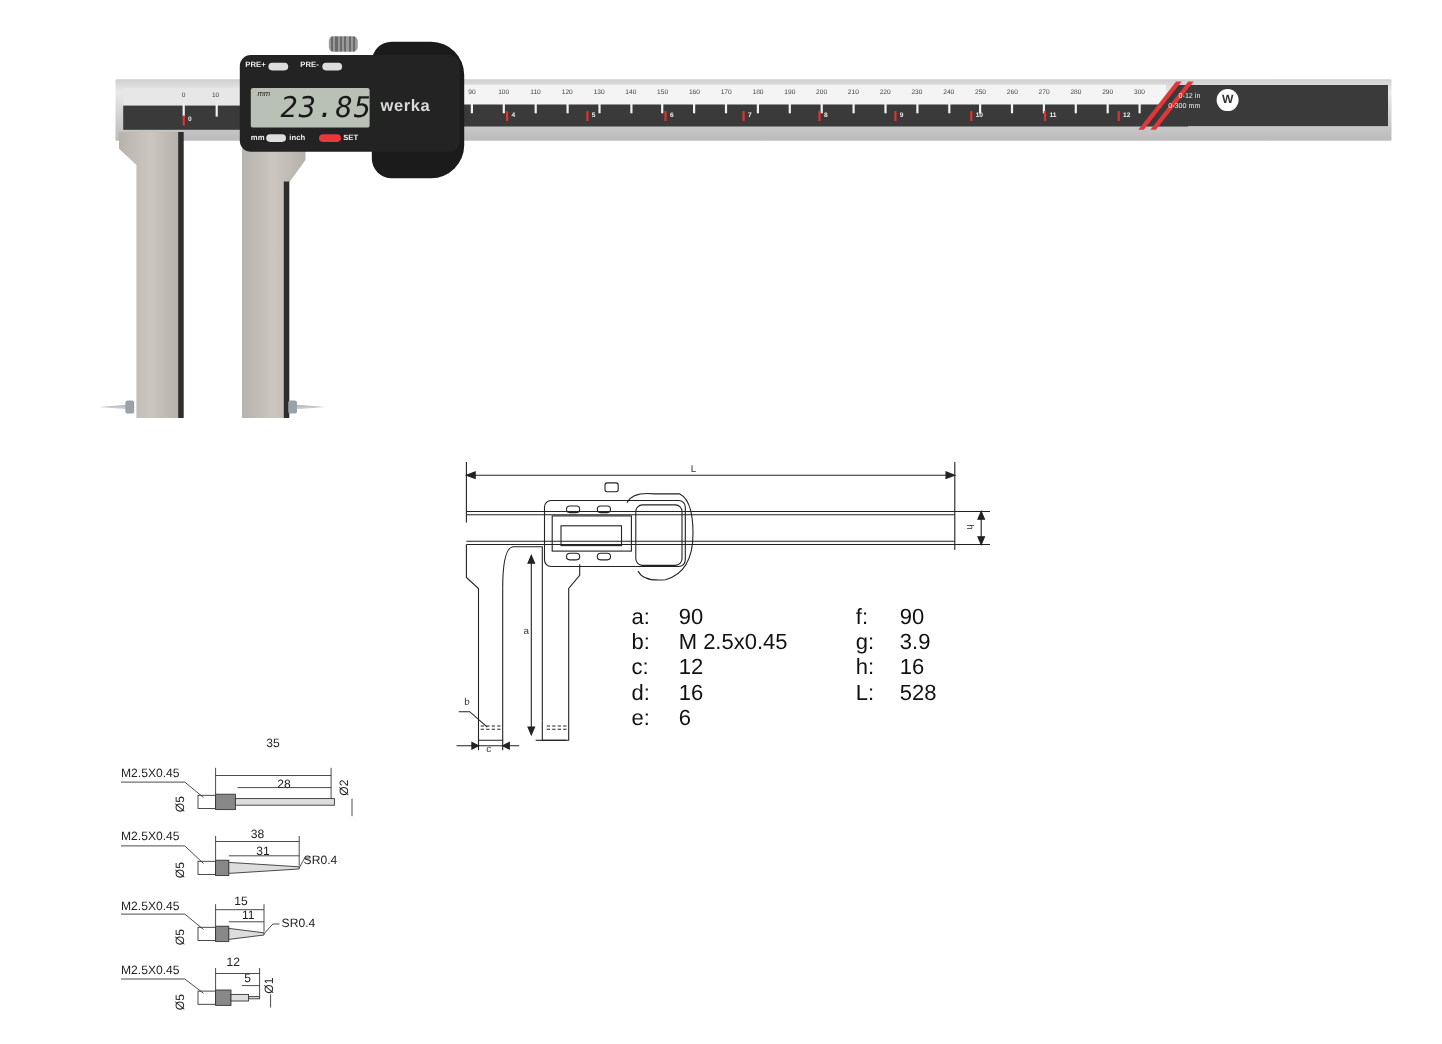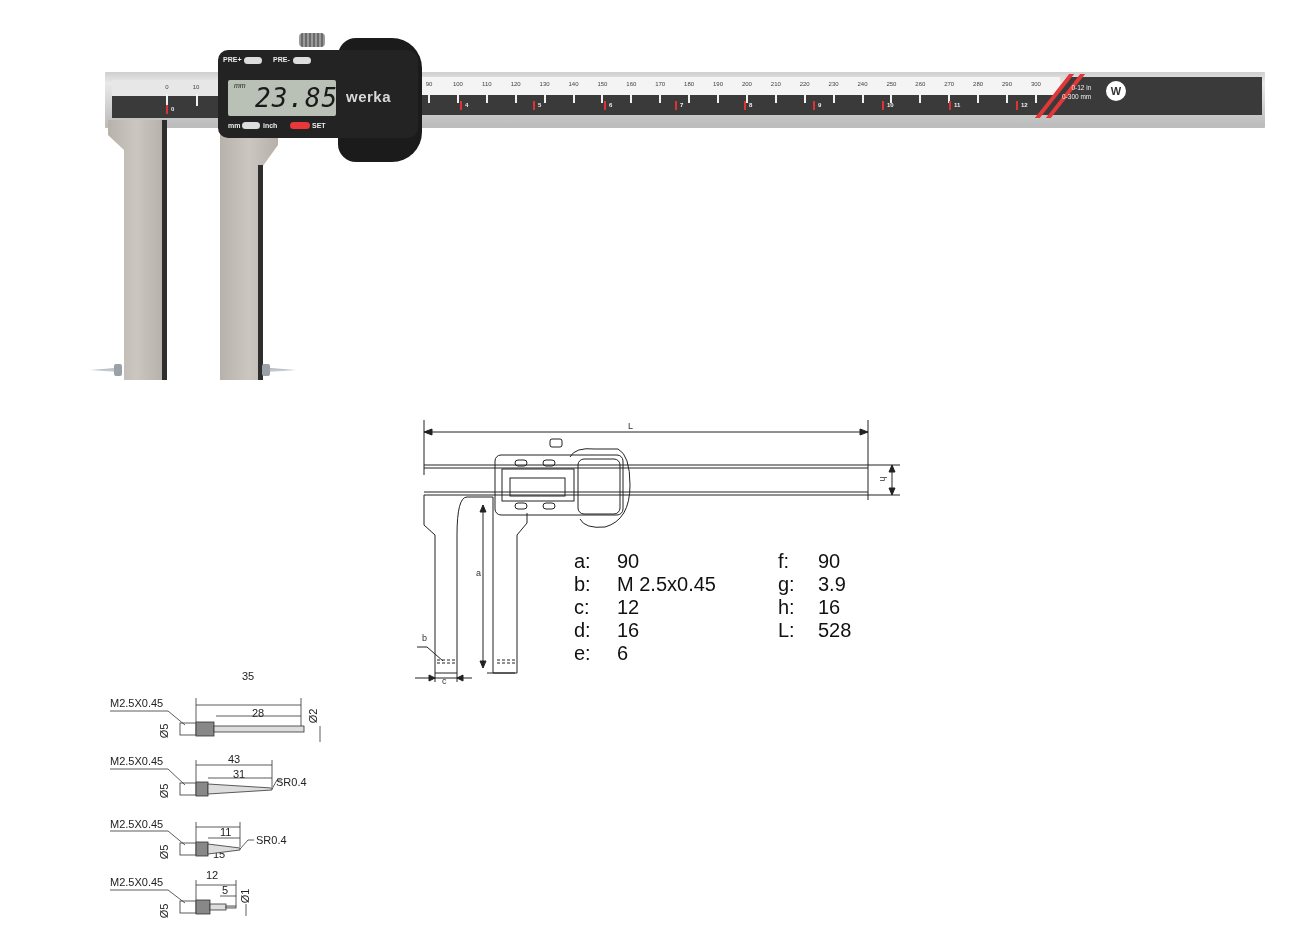--- a/index.html
+++ b/index.html
@@ -245,28 +245,28 @@
 
   <div>
     <span class="abs tip-label" style="left:110px;top:697px">M2.5X0.45</span>
     <span class="abs tip-label" style="left:242px;top:670px">35</span>
     <span class="abs tip-label" style="left:252px;top:707px">28</span>
     <span class="abs tip-label" style="left:306px;top:710px;transform:rotate(-90deg)">Ø2</span>
     <span class="abs tip-label" style="left:157px;top:725px;transform:rotate(-90deg)">Ø5</span>
   </div>
   <div>
     <span class="abs tip-label" style="left:110px;top:755px">M2.5X0.45</span>
-    <span class="abs tip-label" style="left:228px;top:753px">43</span>
+    <span class="abs tip-label" style="left:228px;top:753px">38</span>
     <span class="abs tip-label" style="left:233px;top:768px">31</span>
     <span class="abs tip-label" style="left:276px;top:776px">SR0.4</span>
     <span class="abs tip-label" style="left:157px;top:785px;transform:rotate(-90deg)">Ø5</span>
   </div>
   <div>
     <span class="abs tip-label" style="left:110px;top:818px">M2.5X0.45</span>
-    <span class="abs tip-label" style="left:213px;top:848px">15</span>
+    <span class="abs tip-label" style="left:213px;top:814px">15</span>
     <span class="abs tip-label" style="left:220px;top:826px">11</span>
     <span class="abs tip-label" style="left:256px;top:834px">SR0.4</span>
     <span class="abs tip-label" style="left:157px;top:846px;transform:rotate(-90deg)">Ø5</span>
   </div>
   <div>
     <span class="abs tip-label" style="left:110px;top:876px">M2.5X0.45</span>
     <span class="abs tip-label" style="left:206px;top:869px">12</span>
     <span class="abs tip-label" style="left:222px;top:884px">5</span>
     <span class="abs tip-label" style="left:238px;top:890px;transform:rotate(-90deg)">Ø1</span>
     <span class="abs tip-label" style="left:157px;top:905px;transform:rotate(-90deg)">Ø5</span>

